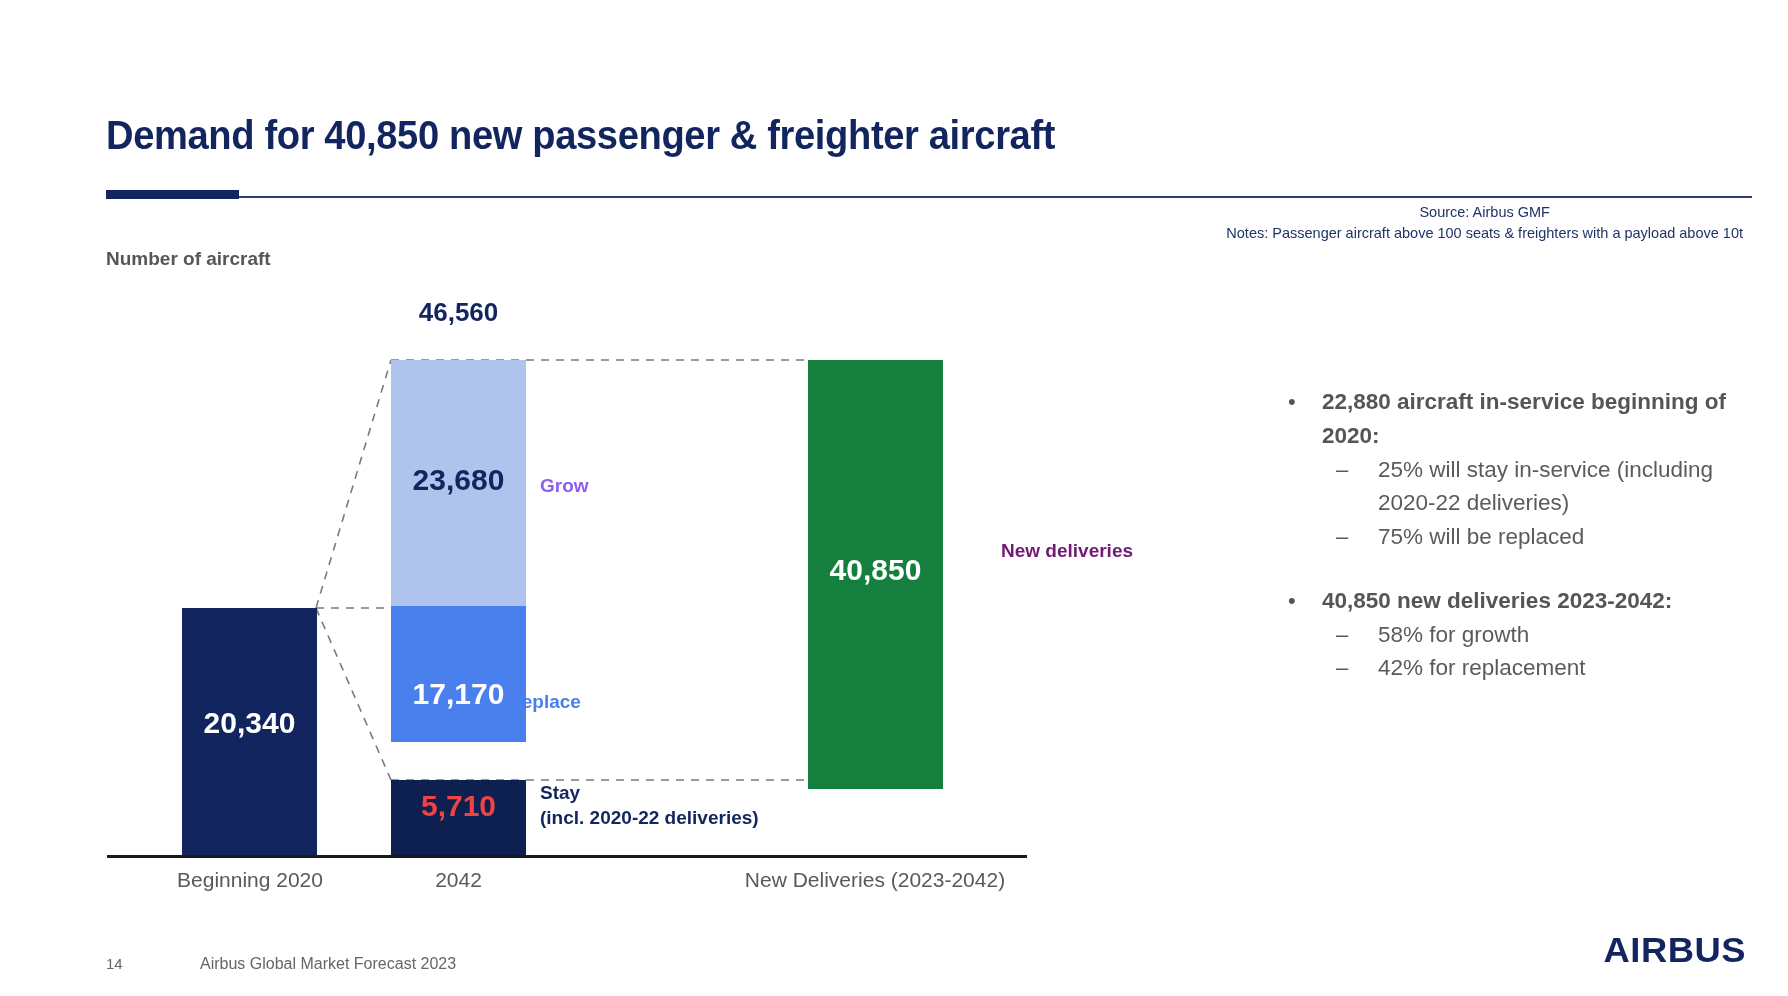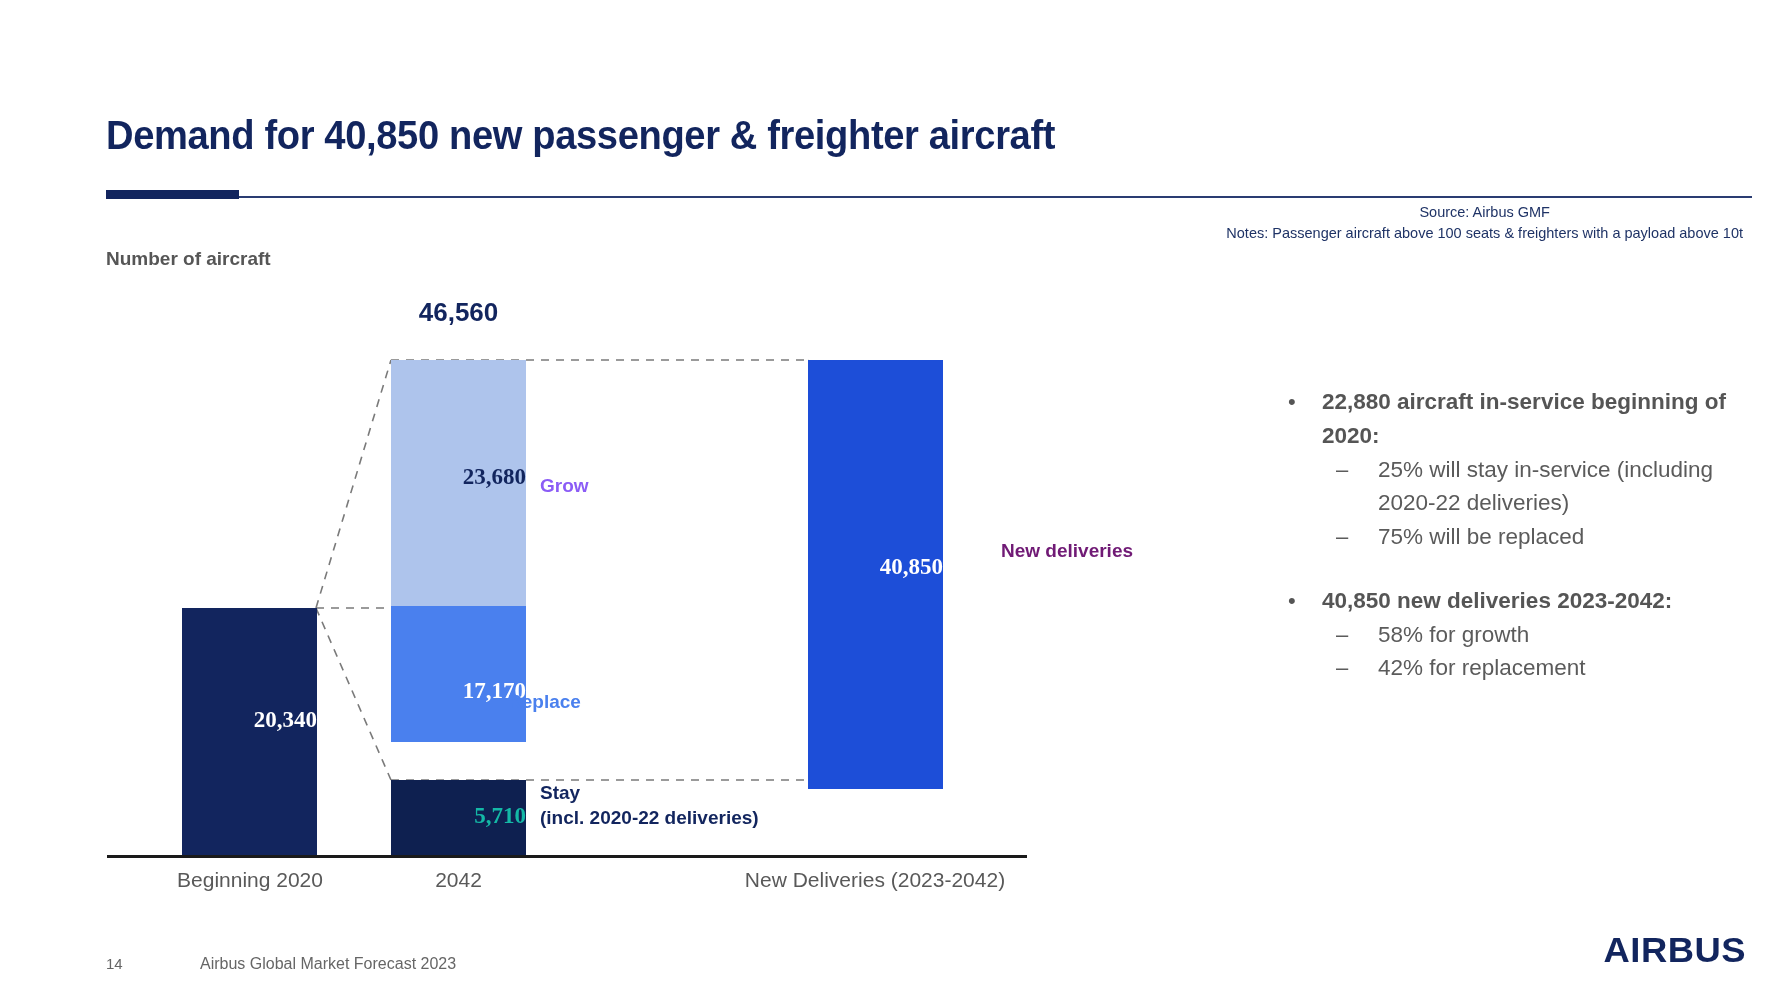--- a/index.html
+++ b/index.html
@@ -88,25 +88,24 @@
     background: #1a1a1a;
   }
 
   .bar {
     position: absolute;
     box-sizing: border-box;
   }
   .bar-value {
     position: absolute;
     width: 100%;
-    text-align: right;
-    font-size: 23px;
+    text-align: center;
+    font-size: 30px;
     font-weight: bold;
     line-height: 1;
-    font-family: Liberation Serif, serif;
   }
 
   
   .total-label {
     position: absolute;
     left: 391px;
     width: 135px;
     top: 297px;
     text-align: center;
     font-size: 26px;
@@ -242,28 +241,28 @@
       <div class="bar-value" style="top:105px; color:#12255e;">23,680</div>
     </div>
     <div class="seg-label" style="left:540px; top:473px; color:#8b5cf6;">Grow</div>
 
     <div class="bar" style="left:391px; top:606px; width:135px; height:136px; background:#4a80ee;">
       <div class="bar-value" style="top:73px; color:#ffffff;">17,170</div>
     </div>
     <div class="seg-label" style="left:508px; top:689px; color:#4a80ee;">Replace</div>
 
     <div class="bar" style="left:391px; top:780px; width:135px; height:75px; background:#0e2050;">
-      <div class="bar-value" style="top:24px; color:#14b8a6;">5,710</div>
+      <div class="bar-value" style="top:11px; color:#ef4444;">5,710</div>
     </div>
     <div class="seg-label" style="left:540px; top:780px; color:#12255e;">
       <div>Stay</div>
       <div>(incl. 2020-22 deliveries)</div>
     </div>
 
-    <div class="bar" style="left:808px; top:360px; width:135px; height:429px; background:#1d4ed8;">
+    <div class="bar" style="left:808px; top:360px; width:135px; height:429px; background:#15803d;">
       <div class="bar-value" style="top:195px; color:#ffffff;">40,850</div>
     </div>
     <div class="seg-label" style="left:957px; top:538px; color:#701a75;margin-left:44px;">New deliveries</div>
 
     <div class="baseline"></div>
 
     <div class="tick" style="left:140px; width:220px;">Beginning 2020</div>
     <div class="tick" style="left:391px; width:135px;">2042</div>
     <div class="tick" style="left:730px; width:290px;">New Deliveries (2023-2042)</div>
   </div>

